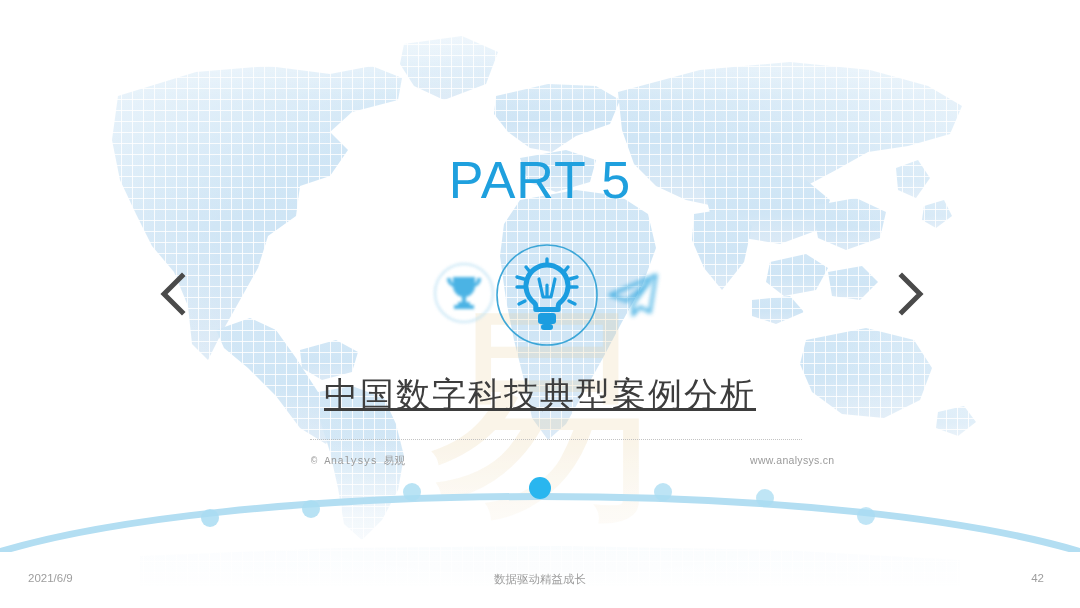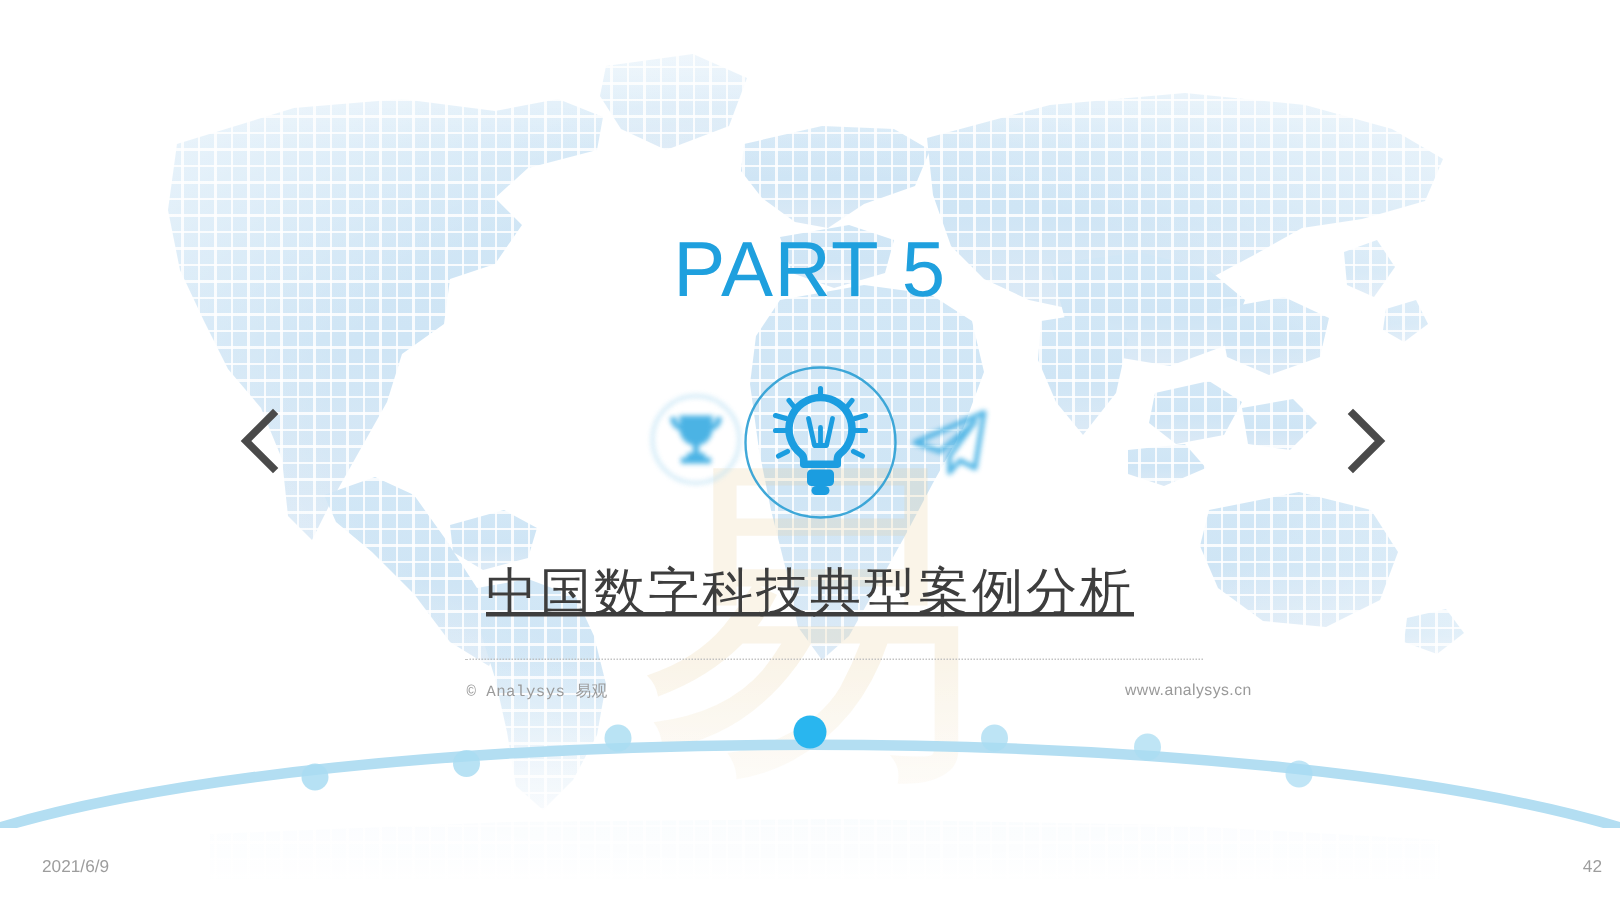--- a/index.html
+++ b/index.html
@@ -145,21 +145,21 @@
   }
   .footer-text {
     position: absolute;
     top: 12px;
     font-size: 11.5px;
     color: #9d9d9d;
     font-family: "Liberation Sans", sans-serif;
   }
   #footer-date { left: 28px; }
   #footer-slogan { left: 0; right: 0; text-align: center; }
-  #footer-page { right: 12px; }
+  #footer-page { right: 36px; }
 </style>
 </head>
 <body>
 
 <div id="slide">
 
   <div id="map-layer">
     <svg id="map-svg" viewBox="0 0 1080 608" preserveAspectRatio="none">
       <defs>
         <linearGradient id="mapgrad" x1="0" y1="0" x2="0" y2="1">
@@ -291,16 +291,17 @@
           <circle cx="540" cy="36" r="11" fill="#29b6ef"></circle>
           <circle cx="663" cy="40" r="9" fill="#a9dcf2" opacity="0.77"></circle>
           <circle cx="765" cy="46" r="9" fill="#a9dcf2" opacity="0.75"></circle>
           <circle cx="866" cy="64" r="9" fill="#a9dcf2" opacity="0.73"></circle>
         </g>
     </svg>
   </div>
 
   <div id="footer">
     <div class="footer-text" id="footer-date">2021/6/9</div>
+    <div class="footer-text" id="footer-slogan">数据驱动精益成长</div>
     <div class="footer-text" id="footer-page">42</div>
   </div>
 
 </div>
 
 </body></html>

